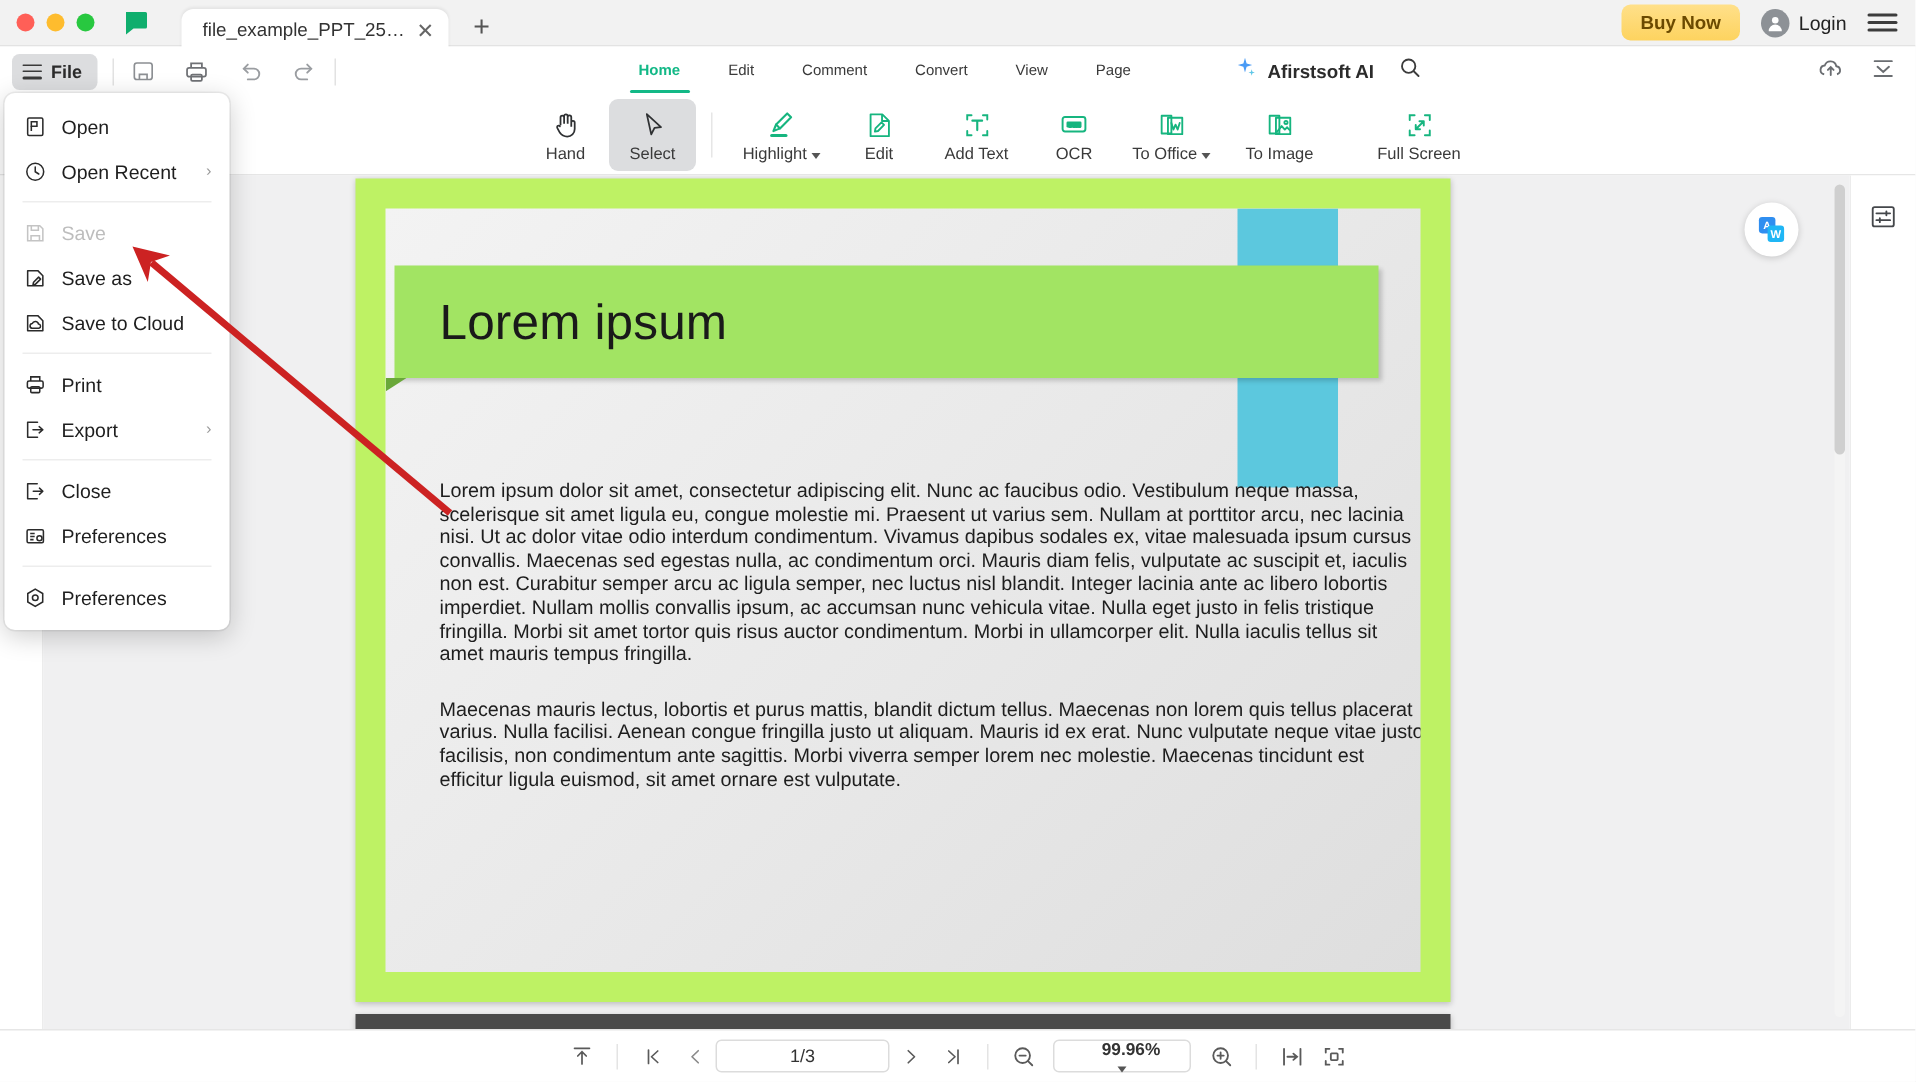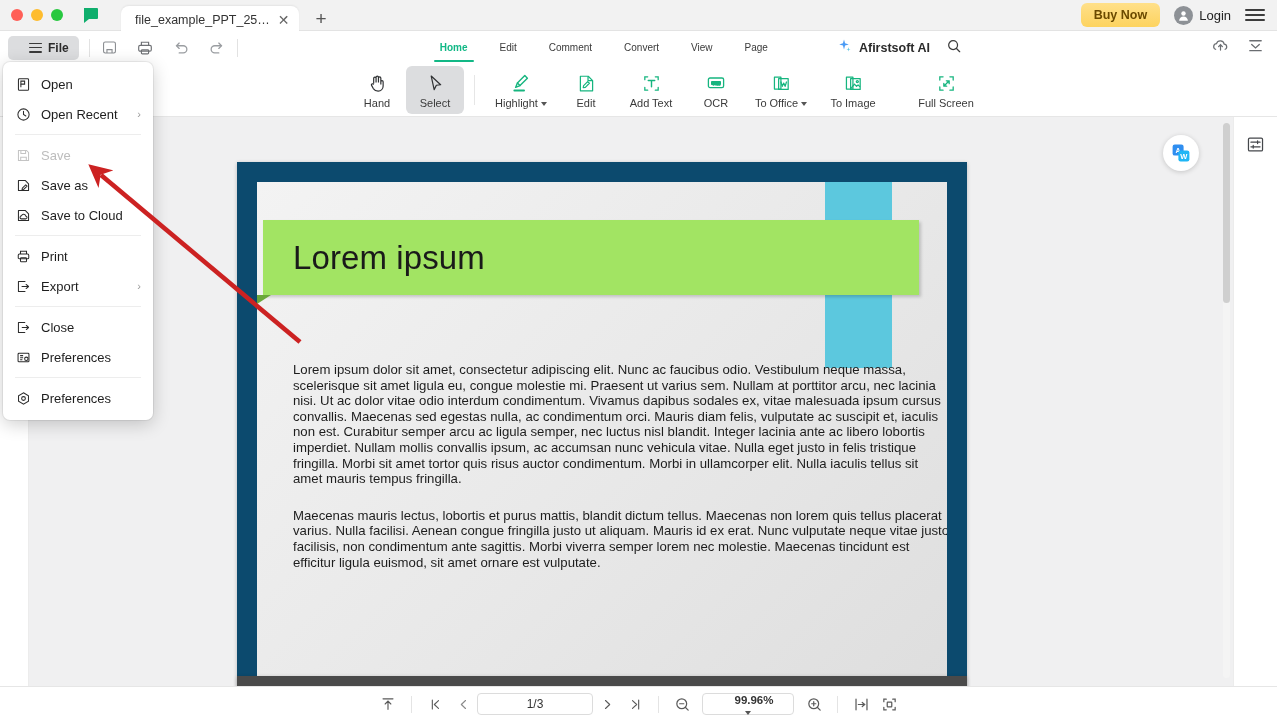--- a/index.html
+++ b/index.html
@@ -51,21 +51,21 @@
     justify-content:space-between; padding:2px 0; }
   .hamburger-top i { display:block; height:1.6px; background:#3c3c3c; border-radius:1px; }
 
   
   .menubar {
     position:absolute; top:31px; left:0; width:1277px; height:33px;
     background:#fff; display:flex; align-items:center;
   }
   .filebtn {
     display:flex; align-items:center; gap:6px; height:24px; margin-left:8px;
-    padding:0 10px 0 21px; border-radius:5px; background:#dcdddf;
+    padding:0 10px 0 7px; border-radius:5px; background:#dcdddf;
   }
   .filebtn .hb { width:13px; height:10px; display:flex; flex-direction:column; justify-content:space-between; }
   .filebtn .hb i { height:1.5px; background:#3a3a3a; border-radius:1px; }
   .filebtn span { font-size:12px; color:#2b2b2b; font-weight:600; }
   .vsep { width:1px; height:18px; background:#e2e2e2; margin:0 10px; }
   .qicons { display:flex; align-items:center; gap:17px; }
   .qicons .qi { width:19px; height:19px; display:flex; align-items:center; justify-content:center; }
 
   .ribbon-tabs { display:flex; align-items:center; gap:0; margin-left:176px; height:33px; }
   .rtab {
@@ -108,23 +108,22 @@
     background:#fff; border-right:1px solid #ececec;
   }
 
   
   .docarea {
     position:absolute; top:117px; left:29px; width:1204px; height:569px;
     background:#f0f0f1; overflow:hidden;
   }
   .slide-wrap { position:absolute; left:208px; top:2px; }
   .slide {
-    width:730px; height:549px; background:#0c4a6e; padding:20px;
+    width:730px; height:549px; background:#bef264; padding:20px;
     box-shadow:0 1px 4px rgba(0,0,0,.22);
-    margin-top:43px;
   }
   .slide-inner { width:100%; height:100%; background:linear-gradient(135deg,#f3f3f3 0%,#e8e8e8 55%,#dedede 100%); position:relative; overflow:hidden; }
   .cyan-top { position:absolute; left:568px; top:0; width:67px; height:98px; background:#5cc8de; }
   .cyan-bot { position:absolute; left:568px; top:98px; width:67px; height:88px; background:#5cc8de; }
   .greenbar {
     position:absolute; left:6px; top:38px; width:656px; height:75px;
     background:#a2e463; box-shadow:2px 2px 3px rgba(0,0,0,.18);
     display:flex; align-items:center; padding-left:30px;
   }
   .greenbar-tail { position:absolute; left:0px; top:113px; width:14px; height:9px;

